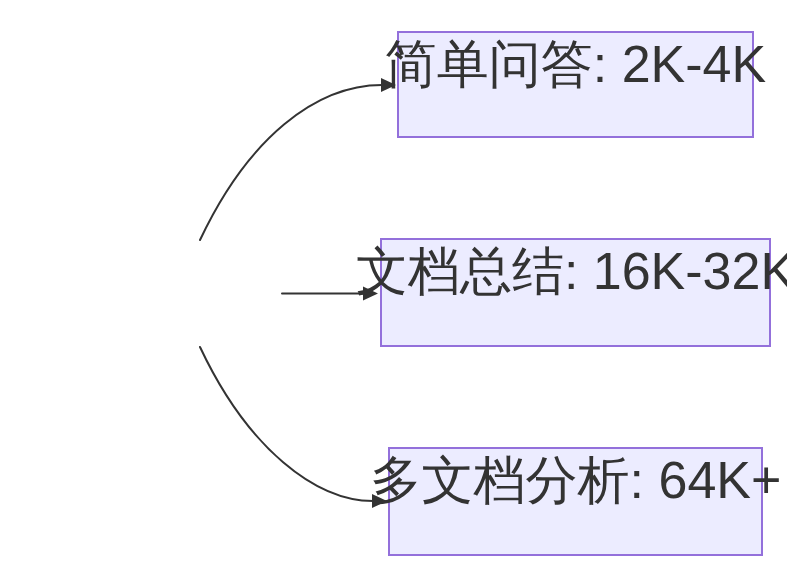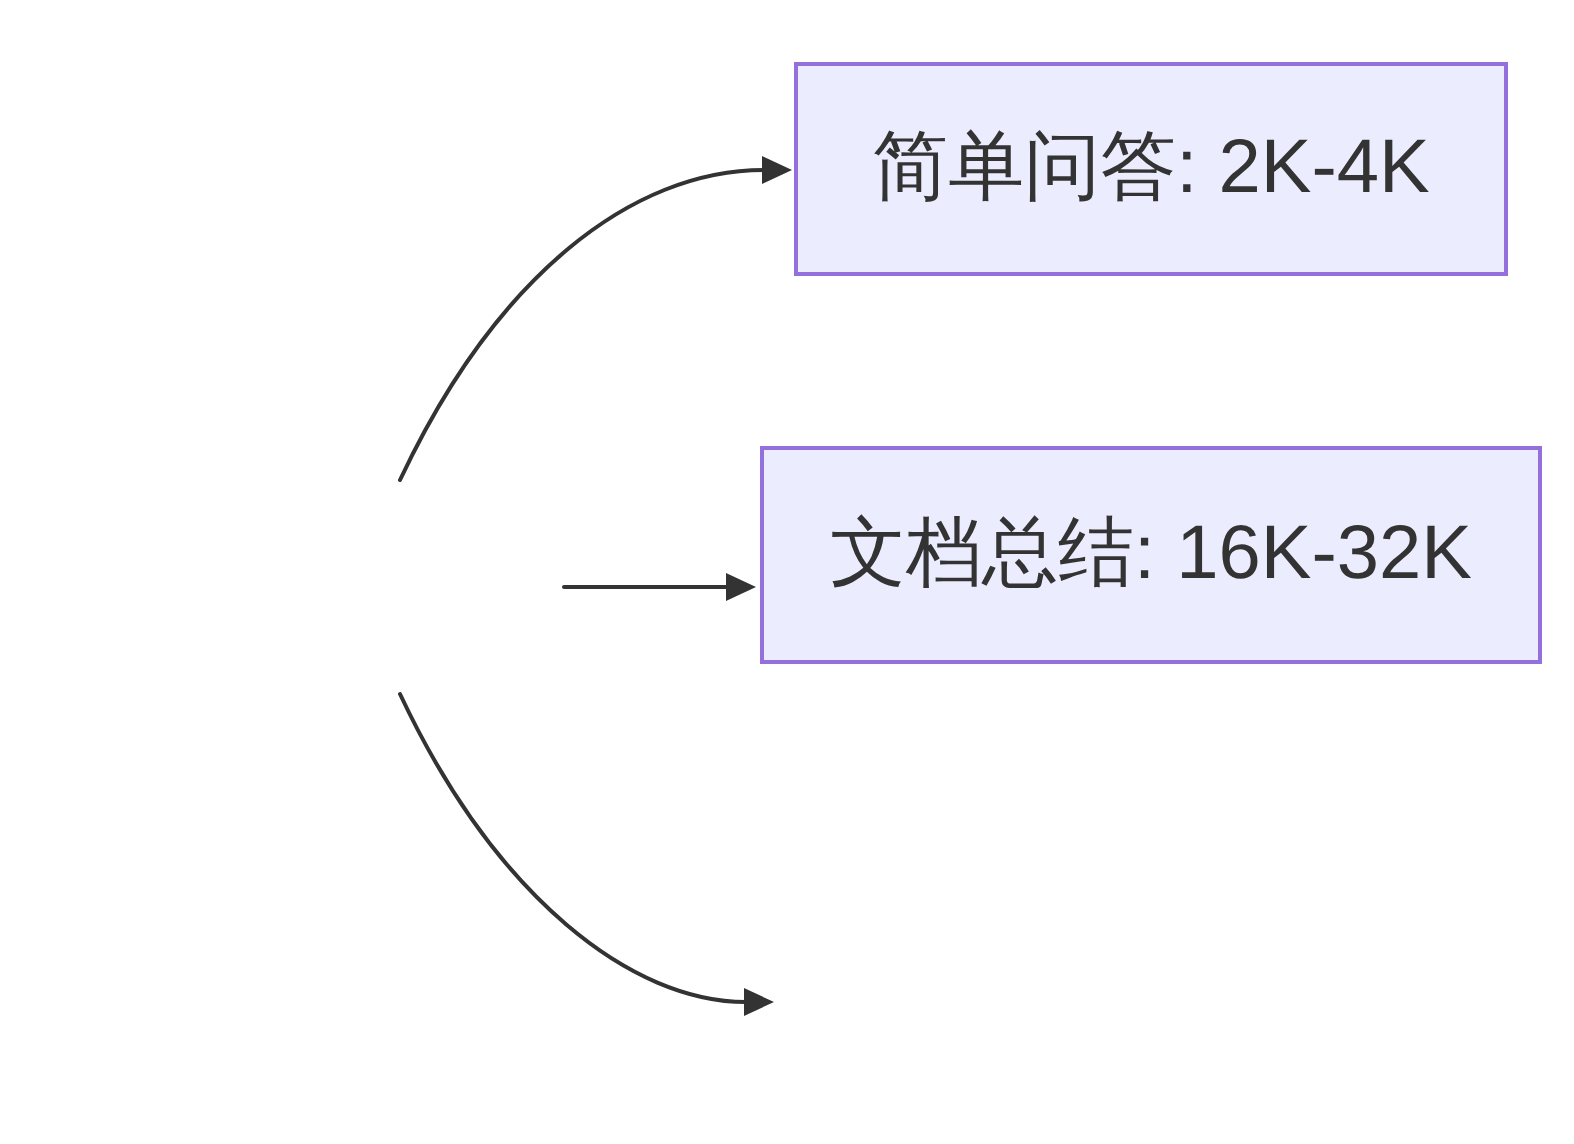--- a/index.html
+++ b/index.html
@@ -31,31 +31,31 @@
   .arrowhead {
     fill: #333333;
     stroke: none;
   }
   .node {
     position: absolute;
     box-sizing: border-box;
     background: #ECECFF;
     border: 2.5px solid #9370DB;
     display: flex;
-    align-items: center;
+    align-items: flex-start;
     justify-content: center;
     color: #333333;
-    font-size: 38px;
+    font-size: 52px;
     line-height: 1.2;
     white-space: nowrap;
     text-align: center;
   }
   .node-root     { left: 33px;  top: 240px; width: 249px; height: 107px; }
   .node-qa       { left: 397px; top: 31px;  width: 357px; height: 107px; }
-  .node-summary  { left: 380px; top: 223px; width: 391px; height: 109px; }
+  .node-summary  { left: 380px; top: 238px; width: 391px; height: 109px; }
   .node-multidoc { left: 388px; top: 447px; width: 375px; height: 109px; }
 </style>
 </head>
 <body>
 
 <div class="canvas">
 
   <svg class="edges" viewBox="0 0 787 572" xmlns="http://www.w3.org/2000/svg">
 
     <path class="edge" d="M 200,240 C 248,138 316,85 382,85"></path>
@@ -70,14 +70,17 @@
 
 
   <div class="node node-qa">
     <span>简单问答: 2K-4K</span>
   </div>
 
   <div class="node node-summary">
     <span>文档总结: 16K-32K</span>
   </div>
 
+  <div class="node node-multidoc">
+    <span>多文档分析: 64K+</span>
+  </div>
 
 </div>
 
 </body></html>

